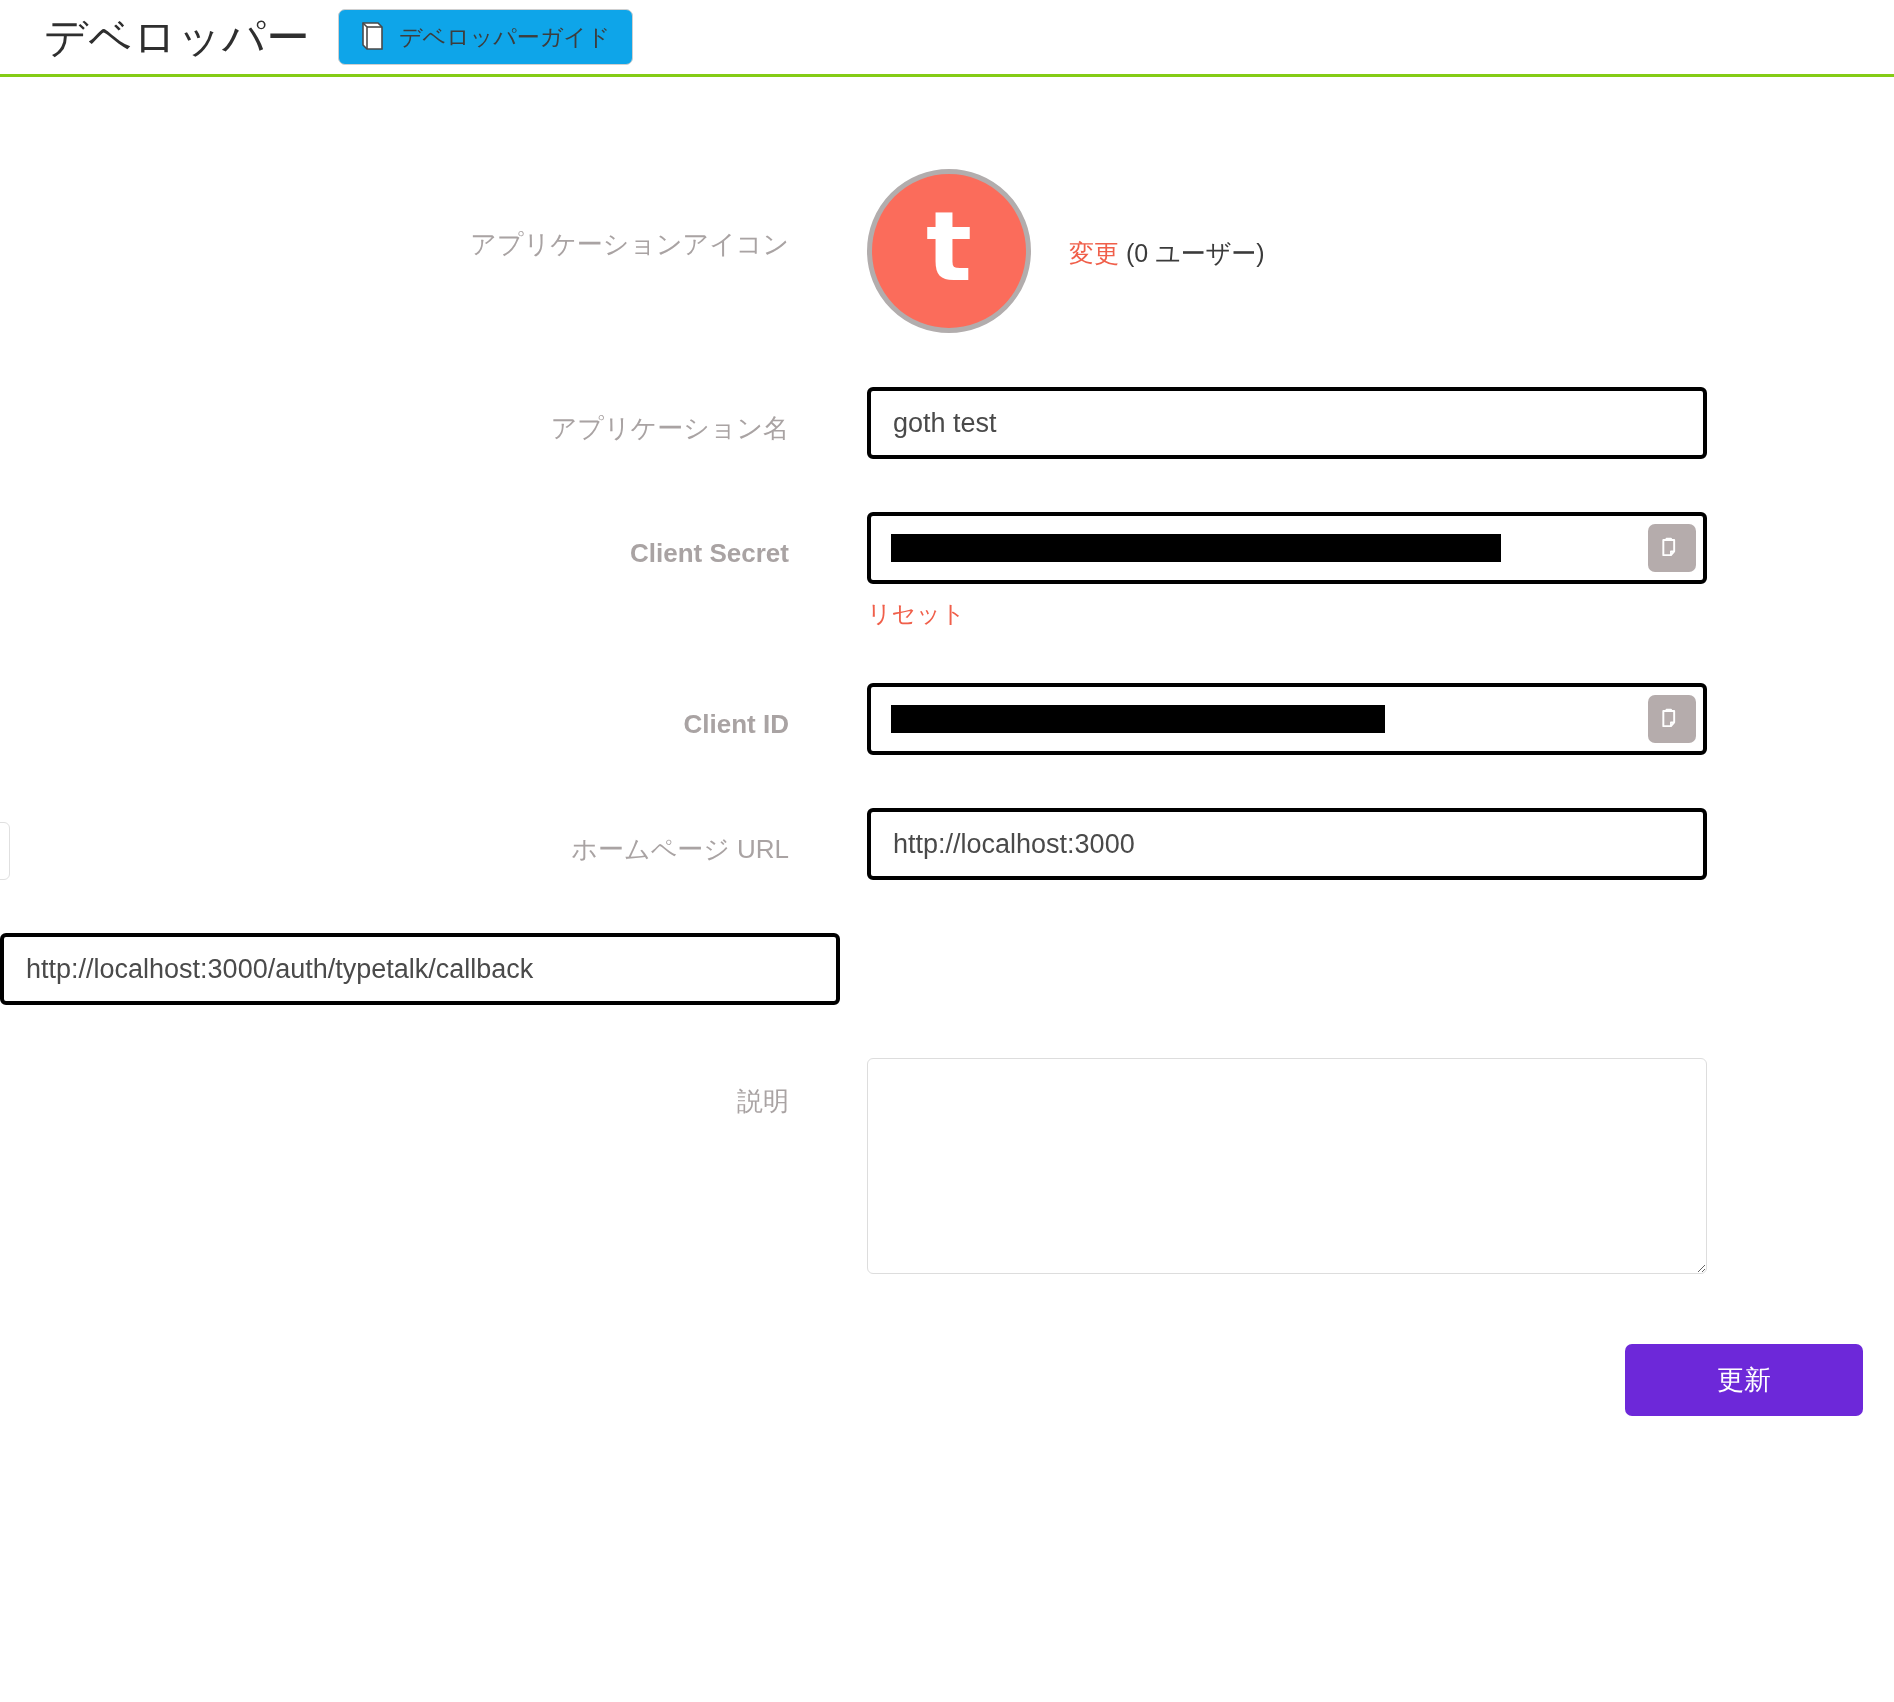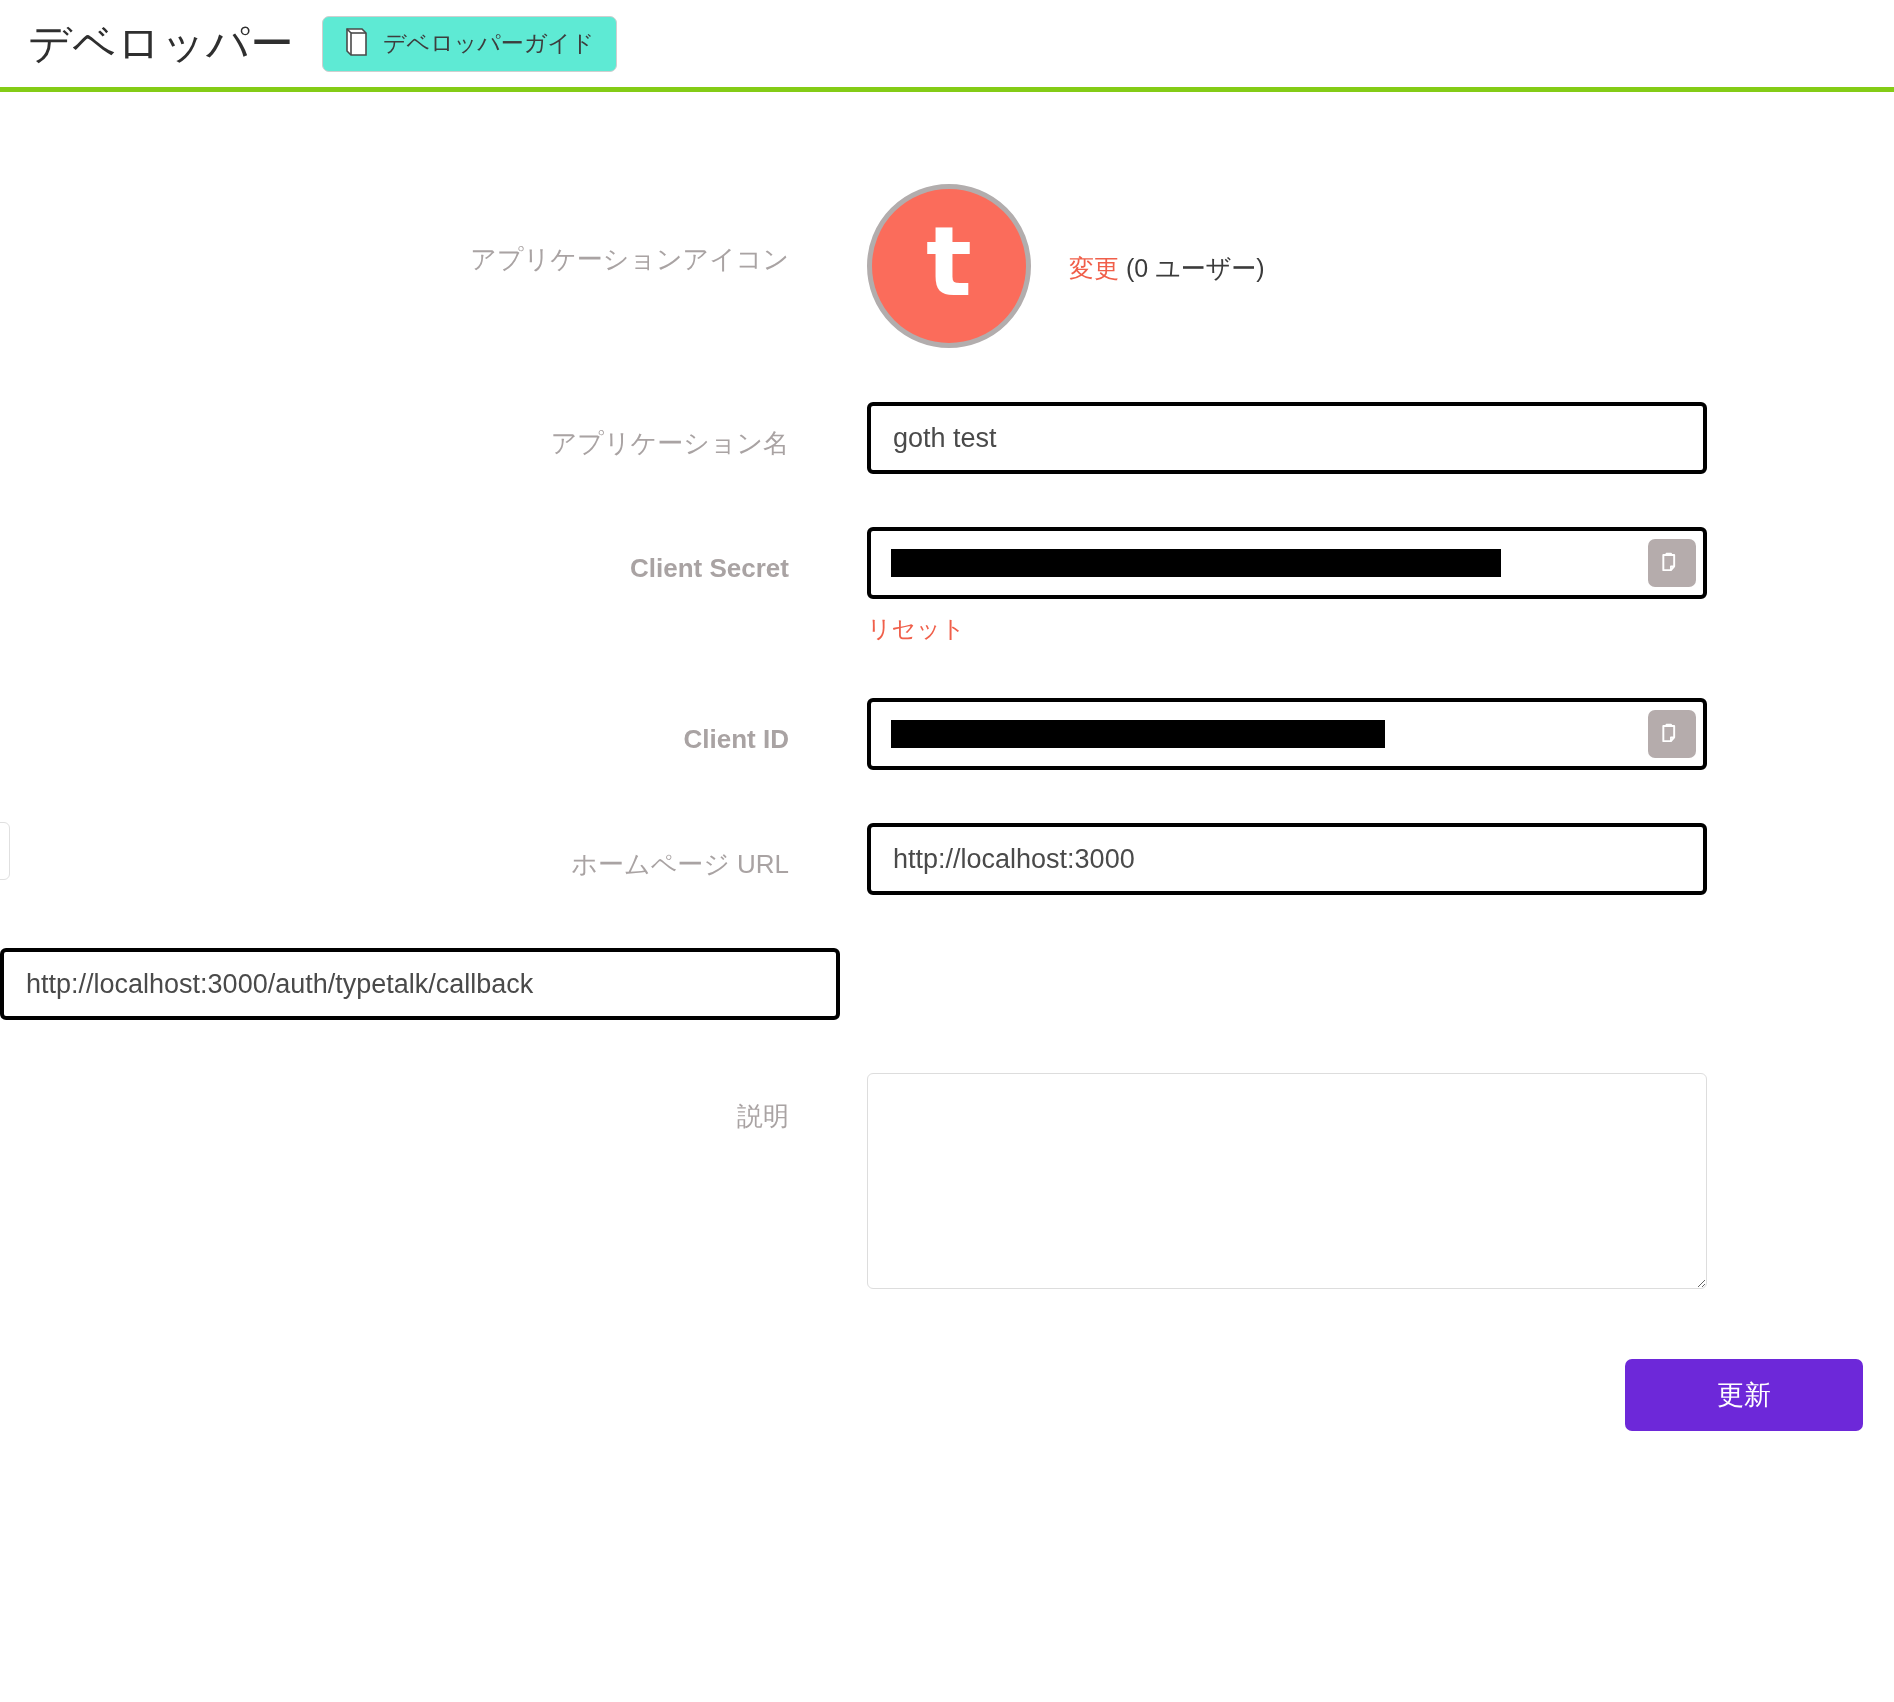--- a/index.html
+++ b/index.html
@@ -12,44 +12,44 @@
     width: 1894px;
     height: 1702px;
     font-family: "Liberation Sans", "DejaVu Sans", sans-serif;
     color: #444;
     position: relative;
     overflow: hidden;
   }
 
   
   .header {
-    height: 92px;
-    border-bottom: 5px solid #84cc16;
-    display: flex;
-    align-items: center;
-    padding-left: 28px;
+    height: 77px;
+    border-bottom: 3px solid #84cc16;
+    display: flex;
+    align-items: center;
+    padding-left: 44px;
     gap: 28px;
   }
   .page-title {
     font-size: 43px;
     font-weight: 400;
     color: #2f2f2f;
     letter-spacing: 0.5px;
     line-height: 1;
     margin: 0;
   }
   .guide-button {
     display: inline-flex;
     align-items: center;
     gap: 14px;
     height: 56px;
     padding: 0 22px 0 20px;
     border: 1px solid #cfcfcf;
     border-radius: 7px;
-    background: #5eead4;
+    background: #0ea5e9;
     cursor: pointer;
     font-family: inherit;
   }
   .guide-label {
     font-size: 23px;
     color: #3d3d3d;
     white-space: nowrap;
   }
   .book-icon { display: block; }
 

